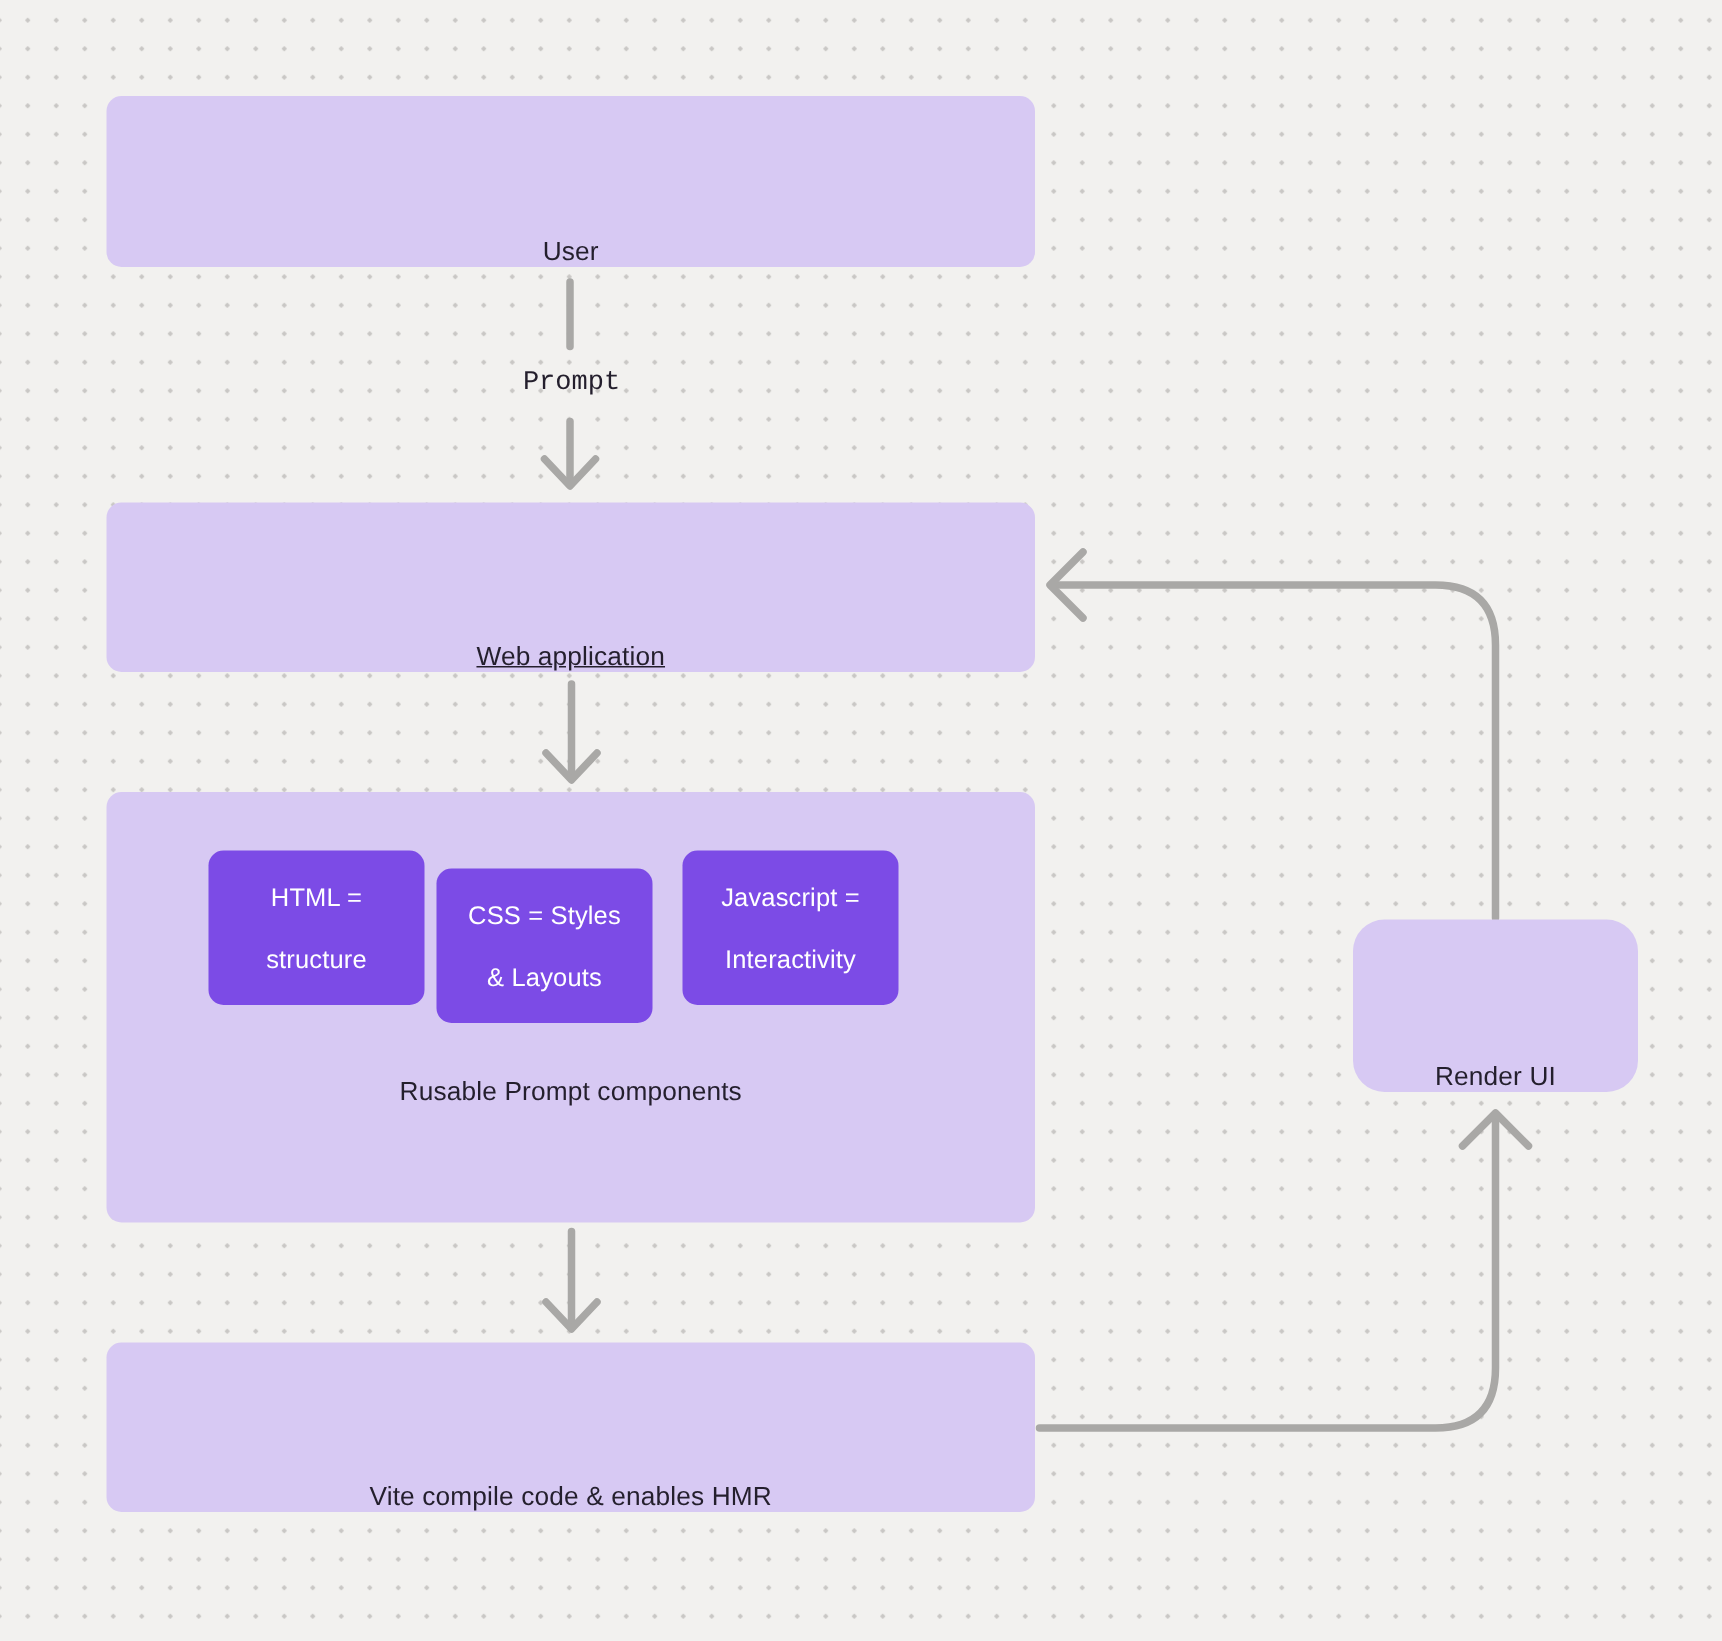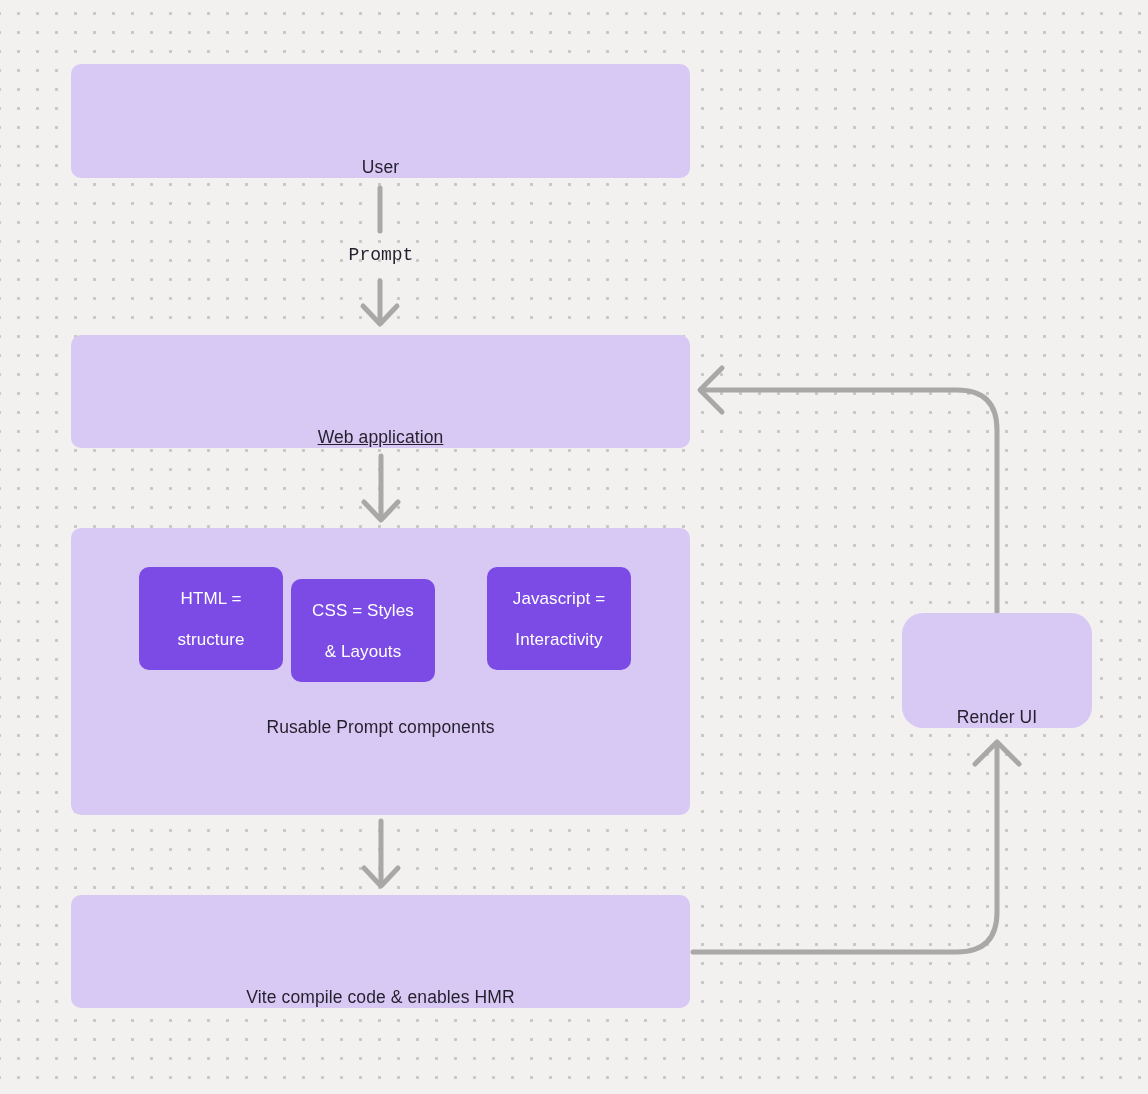--- a/index.html
+++ b/index.html
@@ -68,21 +68,21 @@
     line-height: 29px;
     display: flex;
     flex-direction: column;
     align-items: center;
     justify-content: center;
     text-align: center;
     gap: 12px;
   }
   .chip-html { left: 68px; }
   .chip-css  { left: 220px; margin-top: 12px; }
-  .chip-js   { left: 416px; }
+  .chip-js   { left: 384px; }
   .group-caption {
     position: absolute;
     left: 0;
     top: 189px;
     width: 100%;
     text-align: center;
     color: var(--text);
     font-size: 17.5px;
   }
   .edge-label {

